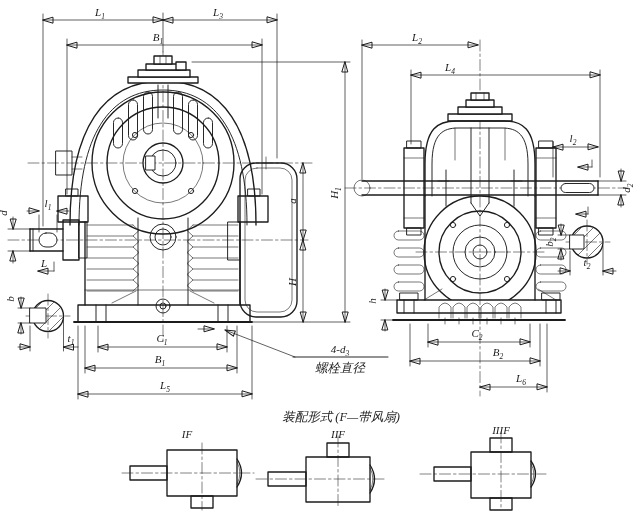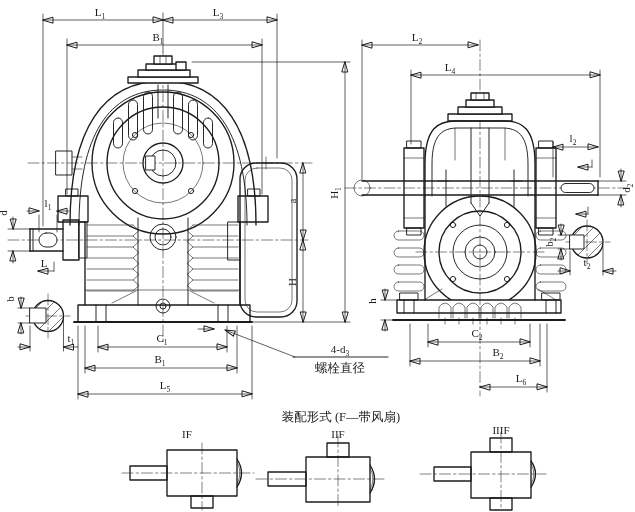--- a/index.html
+++ b/index.html
@@ -1,17 +1,17 @@
 <!DOCTYPE html>
 <html style="--line: #1c1c1c; --bg: #ffffff;"><head>
 <meta charset="utf-8">
 <style>
   :root{--line:#1c1c1c;--bg:#ffffff;}
   html,body{margin:0;padding:0;background:var(--bg);}
-  .stage{width:635px;height:512px;position:relative;background:var(--bg);overflow:hidden;}
+  .stage{width:635px;height:512px;position:relative;background:var(--bg);overflow:hidden;font-style:italic;}
   svg{display:block}
   svg line,svg path,svg rect,svg circle,svg polyline{fill:none;stroke:var(--line);stroke-linecap:round;stroke-linejoin:round;}
   .o{stroke-width:1.35;}          
   .m{stroke-width:.95;}           
   .t{stroke-width:.6;}            
   .d{stroke-width:.7;}            
   .c{stroke-width:.55;stroke-dasharray:11 3 2.5 3;} 
   .wf{fill:var(--bg);}            
   .bold{stroke-width:1.8;}
   text{font-family:"Liberation Serif","DejaVu Serif",serif;font-size:11px;fill:var(--line);stroke:none;}

